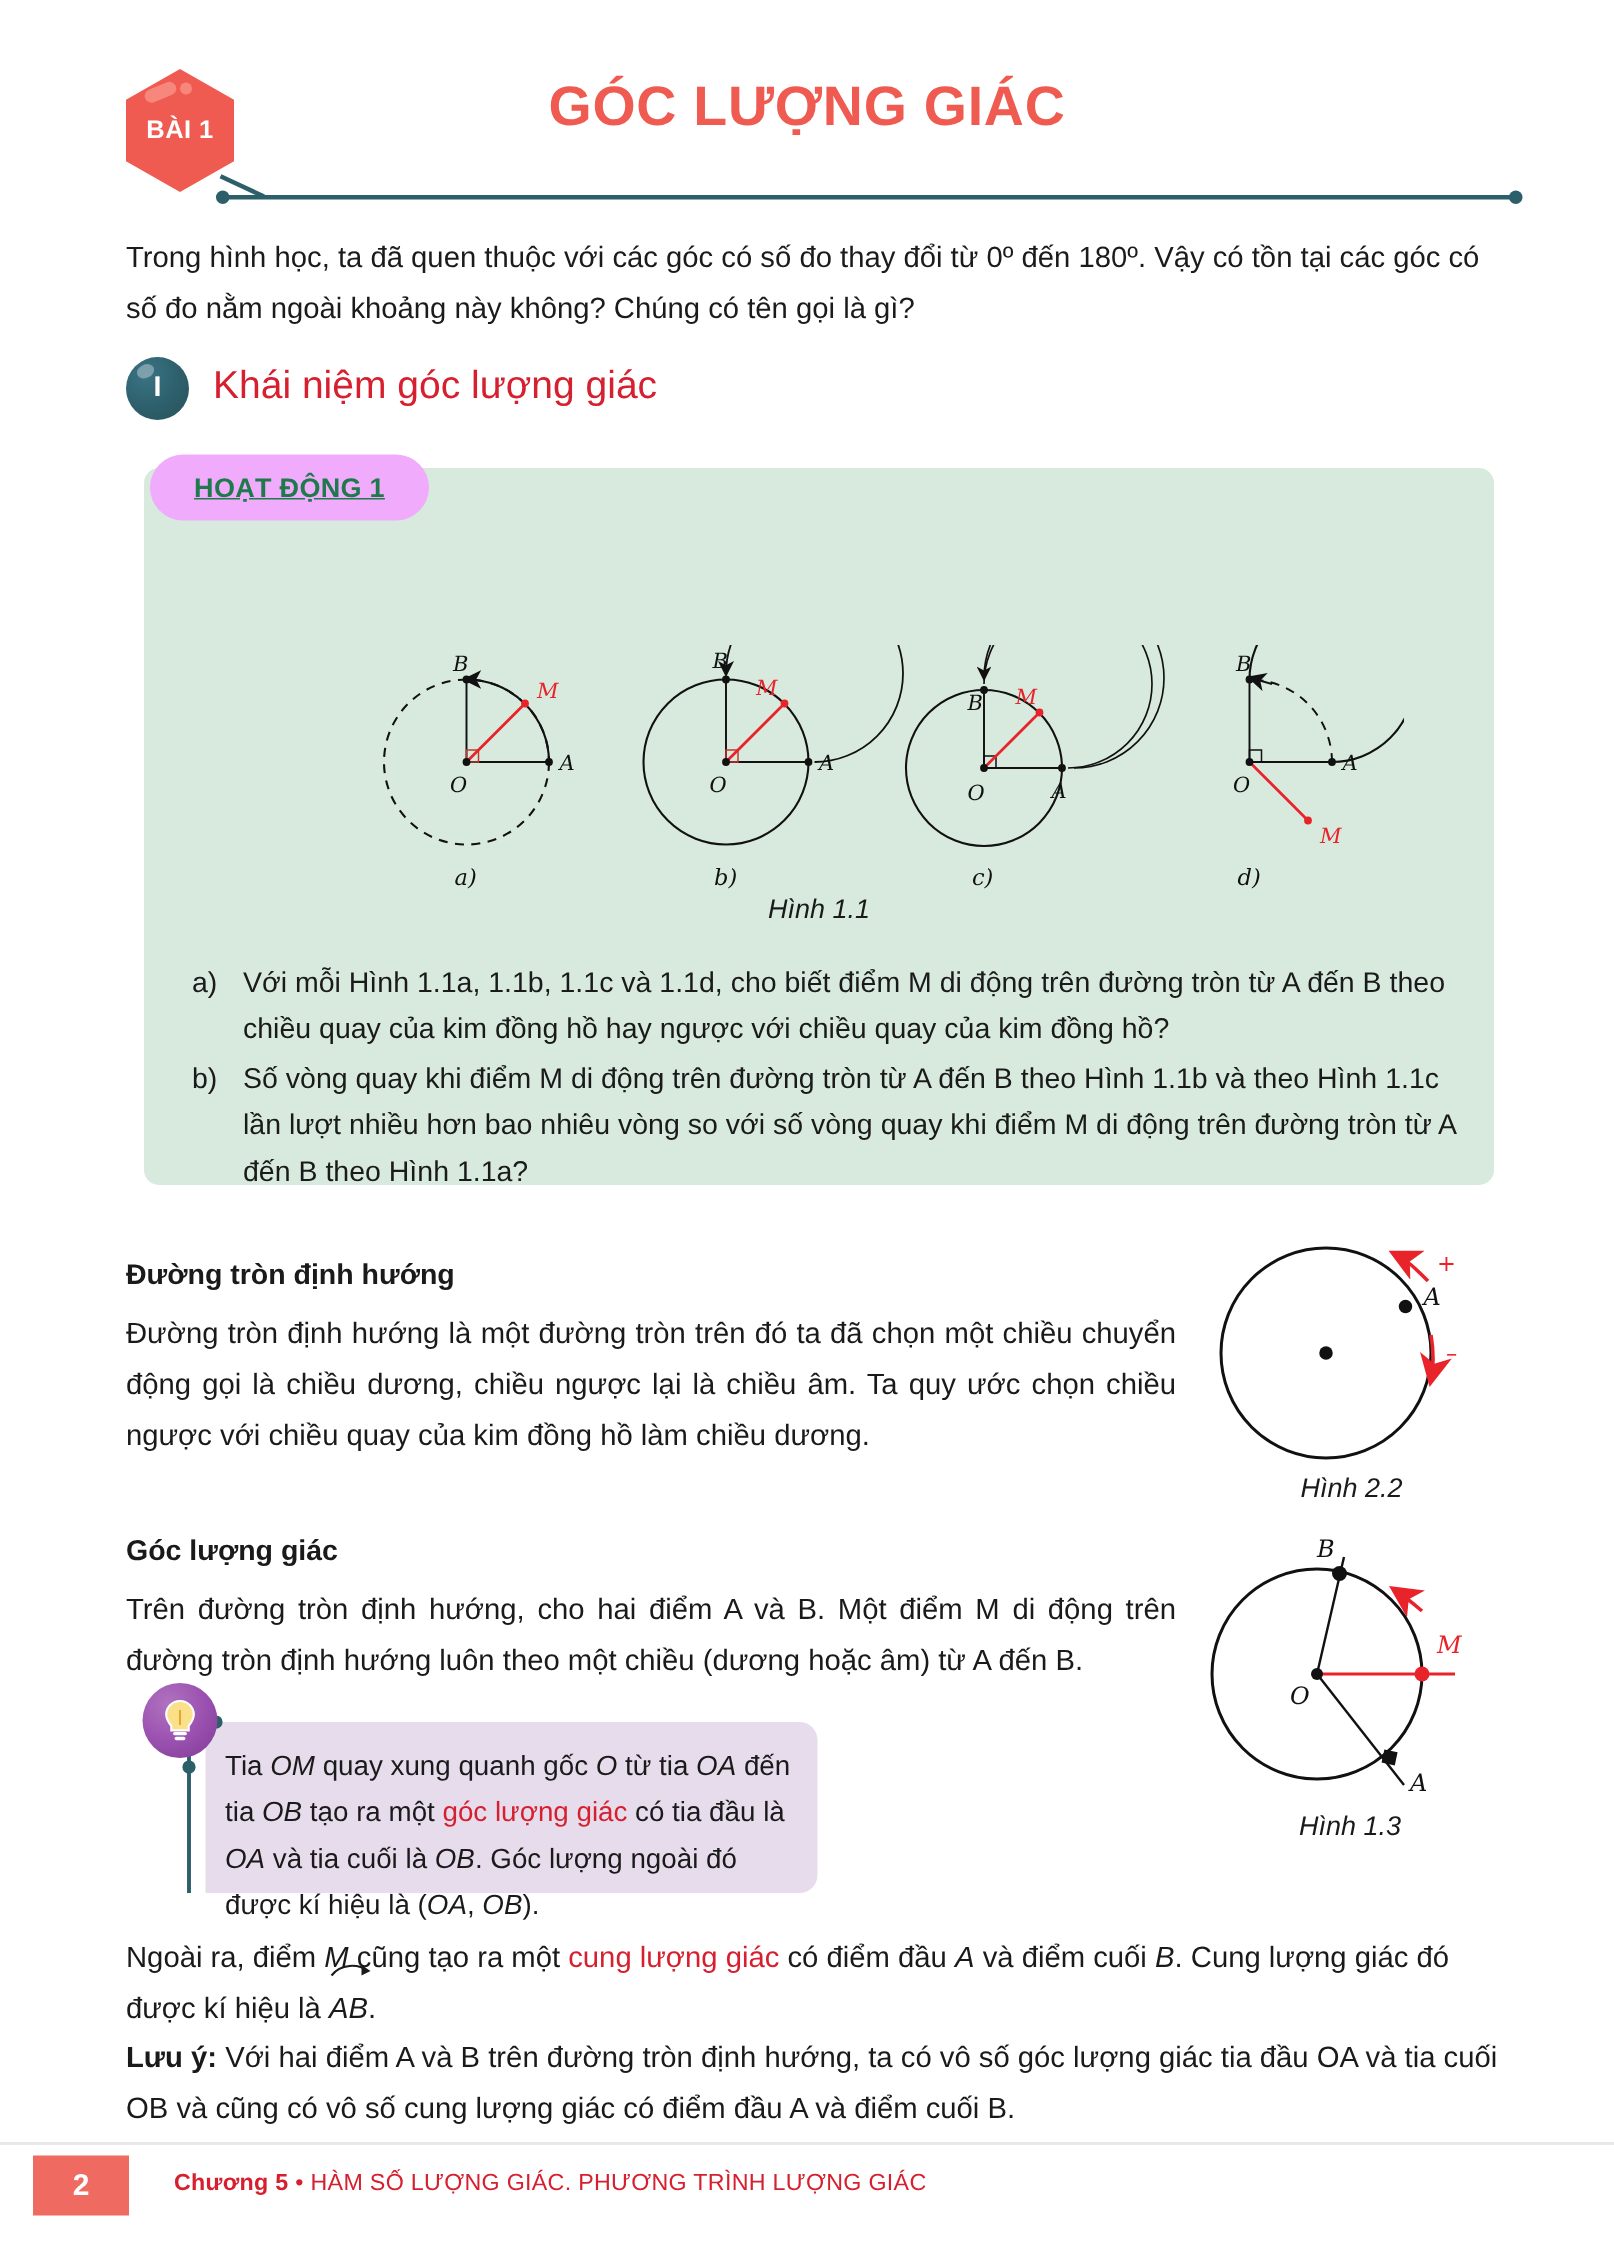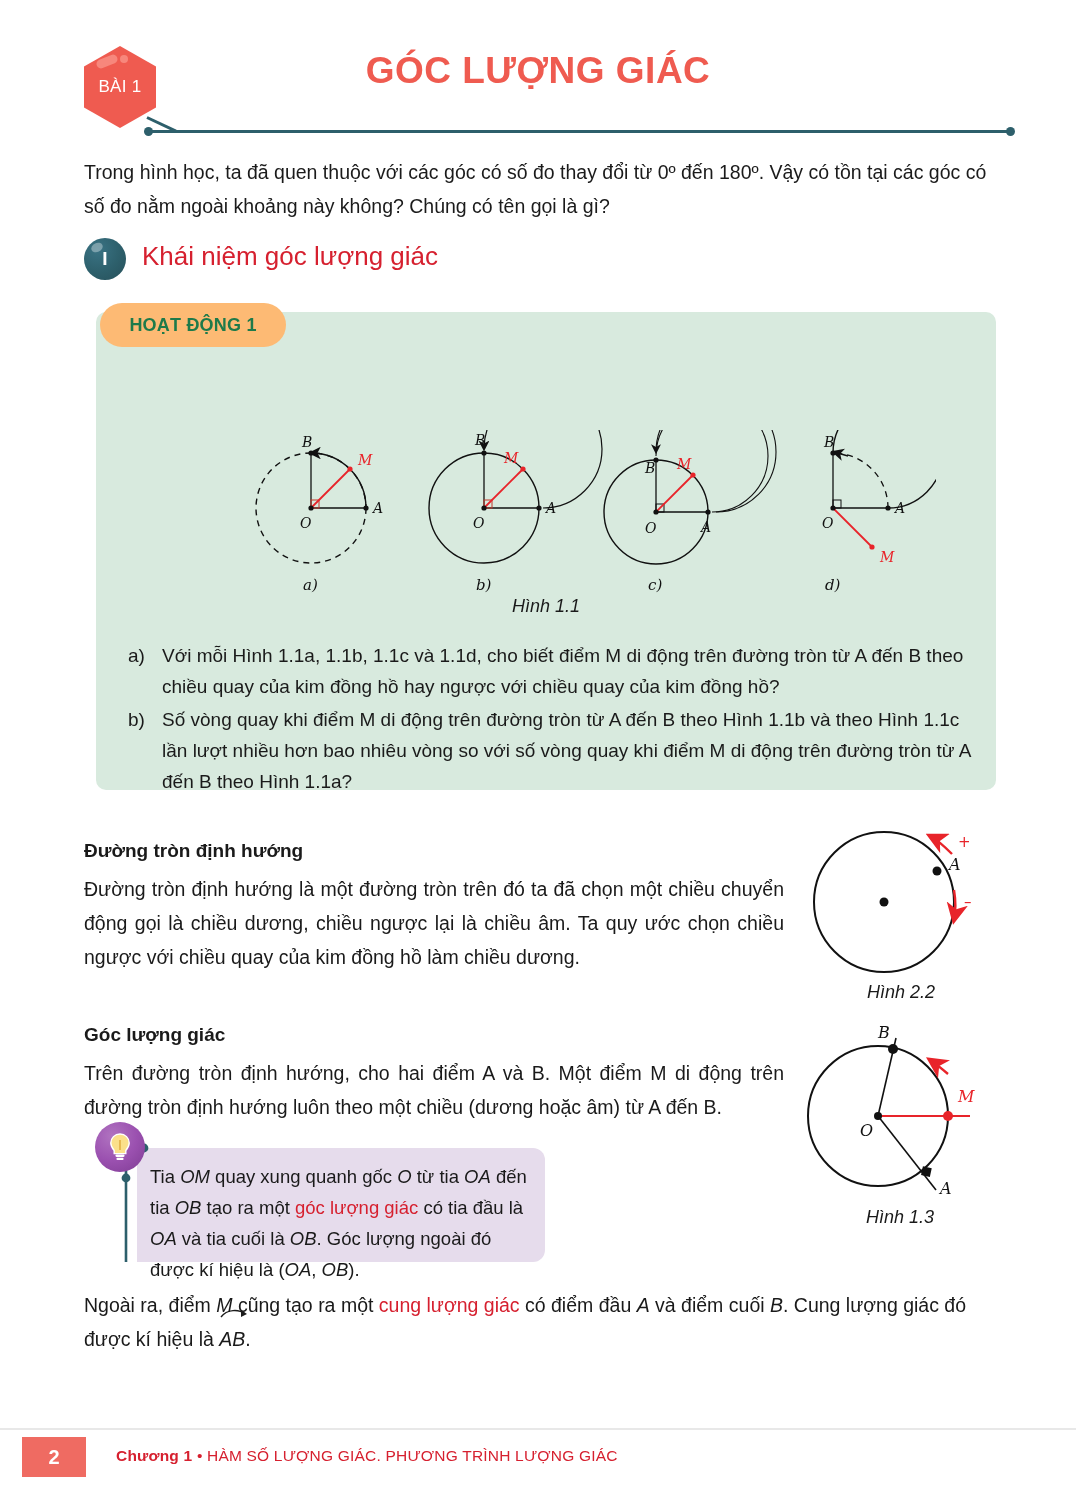--- a/index.html
+++ b/index.html
@@ -24,21 +24,21 @@
   }
   .badge-hex .bl {
     position:absolute; left:12px; top:11px; width:22px; height:9px;
     background:#f7877c; border-radius:6px; transform:rotate(-22deg);
   }
   .badge-hex .bl2 {
     position:absolute; left:36px; top:9px; width:8px; height:8px;
     background:#f7877c; border-radius:50%;
   }
   .badge-hex span {
-    position:relative; color:#fff; font-weight:normal; font-size:17px;
+    position:relative; color:#fff; font-weight:bold; font-size:17px;
     letter-spacing:.3px; z-index:2;
   }
   .rule-wrap { position:absolute; left:120px; top:62px; width:890px; height:28px; }
   .rule-line { position:absolute; left:30px; top:22px; width:860px; height:3px; background:#2d5f6b; }
   .rule-diag { position:absolute; left:27px; top:8px; width:32px; height:3px; background:#2d5f6b; transform:rotate(25deg); transform-origin:left center; }
   .rule-dot-l { position:absolute; left:24px; top:19px; width:9px; height:9px; border-radius:50%; background:#2d5f6b; }
   .rule-dot-r { position:absolute; left:886px; top:19px; width:9px; height:9px; border-radius:50%; background:#2d5f6b; }
   .title {
     position:absolute; left:0; top:4px; width:1076px; text-align:center;
     color:#ef5b50; font-size:37px; font-weight:bold; letter-spacing:.5px;
@@ -67,23 +67,23 @@
     font-size:26px; font-weight:normal;
   }
 
   
   .act-box {
     position:absolute; left:96px; top:312px; width:900px; height:478px;
     background:#d8eade; border-radius:10px;
   }
   .act-tab {
     position:absolute; left:100px; top:303px; width:186px; height:44px;
-    background:#fdba74; border-radius:22px;
+    background:#f0abfc; border-radius:22px;
     display:flex; align-items:center; justify-content:center;
-    color:#1e7a4a; font-size:18px; font-weight:bold; letter-spacing:.2px;
+    color:#1e7a4a; font-size:18px; font-weight:bold; letter-spacing:.2px;text-decoration:underline;
   }
   .act-intro {
     position:absolute; left:124px; top:368px; width:846px;
     font-size:19px; line-height:33px;
   }
   .act-q {
     position:absolute; left:128px; top:640px; width:860px;
     font-size:19px; line-height:31px;
   }
   .act-q .row { display:flex; margin-bottom:2px; }
@@ -329,20 +329,23 @@
     <span>đó được kí hiệu là (</span><span class="it">OA</span><span>, </span><span class="it">OB</span><span>).</span>
   </div>
 
   <div class="body-p" style="left:84px; top:1288px; width:928px;">
     <span>Ngoài ra, điểm </span><span class="it">M</span><span> cũng tạo ra một </span><span class="red">cung lượng giác</span><span> có điểm đầu </span><span class="it">A</span><span> và điểm cuối </span><span class="it">B</span><span>. Cung lượng giác đó được kí hiệu là </span><span style="position:relative; font-style:italic; display:inline-block;"><svg width="30" height="10" viewBox="0 0 30 10" style="position:absolute; left:0; top:-13px;">
           <path d="M2,8 C8,0 20,0 26,5" fill="none" stroke="#1b1b1b" stroke-width="1.4"></path>
           <path d="M22,1 L28,5 L22,8 Z" fill="#1b1b1b"></path>
         </svg><span>AB</span></span><span>.</span>
   </div>
 
+  <div class="body-p" style="left:84px; top:1355px; width:928px;">
+    <b>Lưu ý:</b><span> Với hai điểm A và B trên đường tròn định hướng, ta có vô số góc lượng giác tia đầu OA và tia cuối OB và cũng có vô số cung lượng giác có điểm đầu A và điểm cuối B.</span>
+  </div>
 
   <div class="footer-rule"></div>
   <div class="pg-box">2</div>
   <div class="footer-txt">
-    <b>Chương 1</b><span class="rest"> • </span><span class="rest">HÀM SỐ LƯỢNG GIÁC. PHƯƠNG TRÌNH LƯỢNG GIÁC</span>
+    <b>Chương 5</b><span class="rest"> • </span><span class="rest">HÀM SỐ LƯỢNG GIÁC. PHƯƠNG TRÌNH LƯỢNG GIÁC</span>
   </div>
 
 </div>
 
 </body></html>

